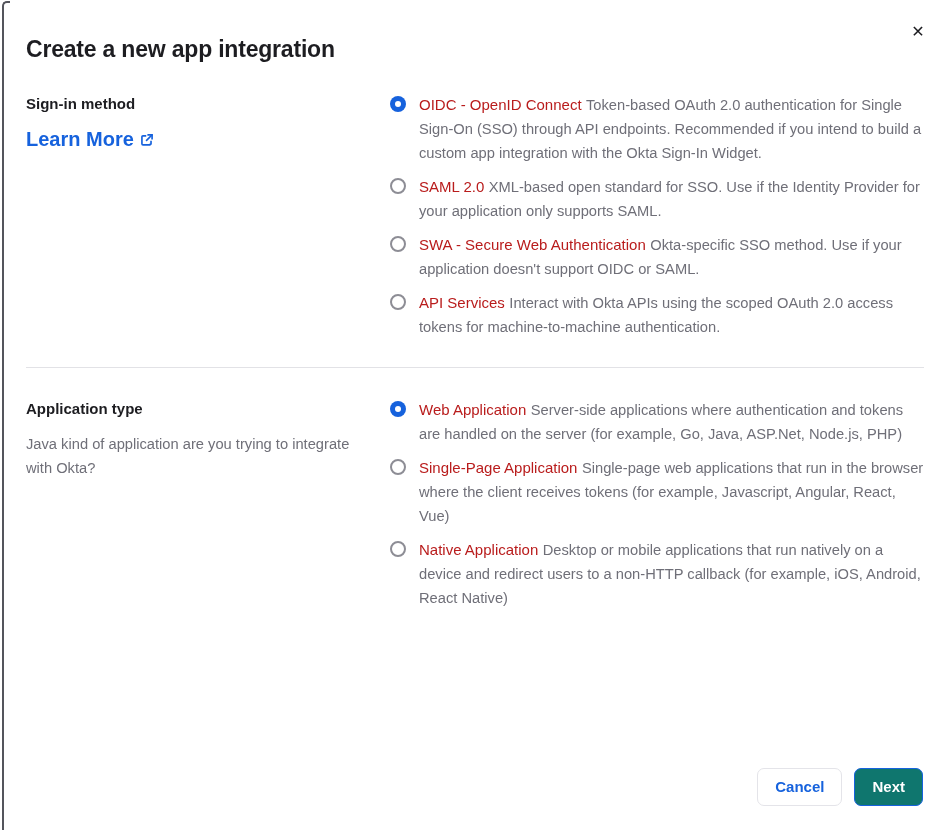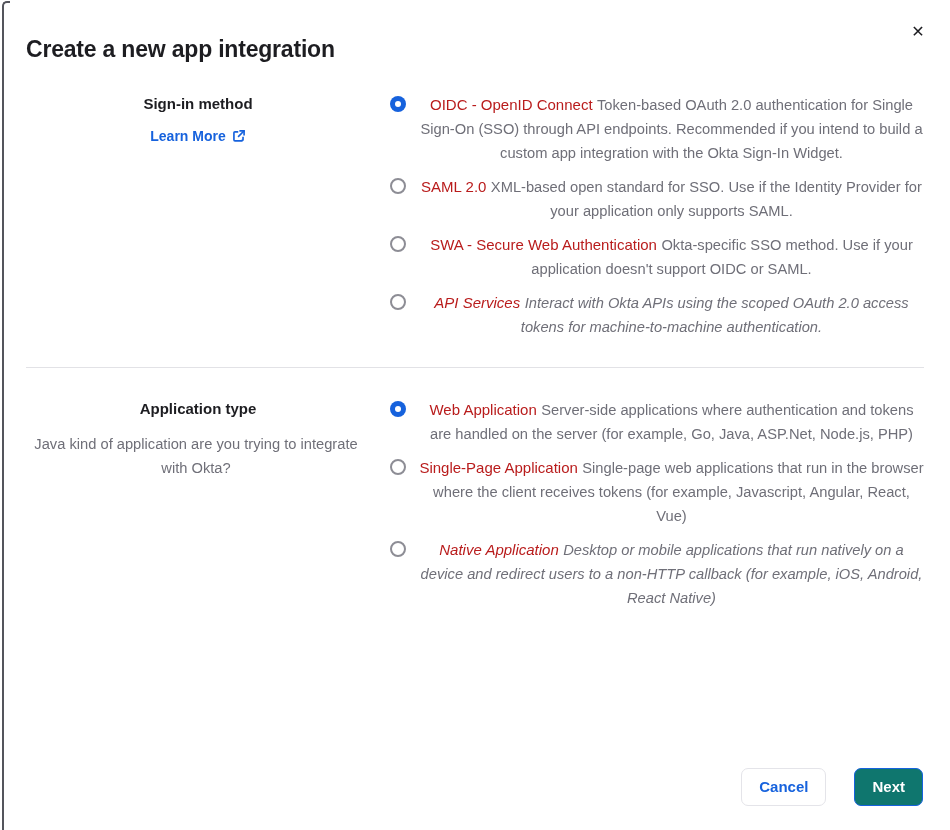--- a/index.html
+++ b/index.html
@@ -33,49 +33,48 @@
   }
   .dialog-title {
     padding: 36px 15px 0 26px;
     font-size: 23px; font-weight: 700; letter-spacing: -0.2px;
     color: #1d1d21;
   }
   .row {
     display: flex;
     padding: 0 26px;
     margin-top: 30px;
-    text-align: center;
   }
   .row-left {
     width: 364px; flex-shrink: 0;
     padding-right: 20px;
   }
   .row-right { flex: 1; min-width: 0; }
   .field-label {
     font-size: 15px; font-weight: 700; color: #1d1d21;
     line-height: 22px;
   }
   .learn-more {
     display: inline-flex; align-items: center; gap: 6px;
     margin-top: 13px;
-    font-size: 14px; font-weight: 700; color: #1662dd;
+    font-size: 20px; font-weight: 700; color: #1662dd;
     text-decoration: none; cursor: pointer;
   }
   .learn-more svg { display: block; }
   .muted-para {
     margin-top: 12px;
     font-size: 14.7px; line-height: 24px; color: #6f6f78;
     max-width: 340px;
   }
   .muted-para + .muted-para { margin-top: 24px; }
   .option {
     display: flex;
     margin-bottom: 10px;
   }
-  .option:last-child { margin-bottom: 0; font-style: italic; }
+  .option:last-child { margin-bottom: 0; }
   .radio {
     width: 16px; height: 16px; flex-shrink: 0;
     margin-top: 3px; margin-right: 13px;
     border-radius: 50%;
     border: 2px solid #8d8d95;
     background: #fff;
     cursor: pointer;
     position: relative;
   }
   .option.selected .radio {
@@ -98,21 +97,21 @@
     margin-top: 2px;
     font-size: 14.7px; line-height: 24px; color: #6f6f78;
     max-width: 502px;
   }
   .divider {
     height: 1px; background: #e2e2e6;
     margin: 28px 26px 0 26px;
   }
   .footer {
     position: absolute; right: 27px; bottom: 24px;
-    display: flex; gap: 28px; align-items: center; margin-left: 6px;
+    display: flex; gap: 12px; align-items: center; margin-left: 6px;
   }
   .btn {
     font-family: "Liberation Sans", sans-serif;
     font-size: 15px; font-weight: 700;
     border-radius: 7px;
     padding: 9px 17px;
     cursor: pointer;
     line-height: 18px;
   }
   .btn-secondary {

